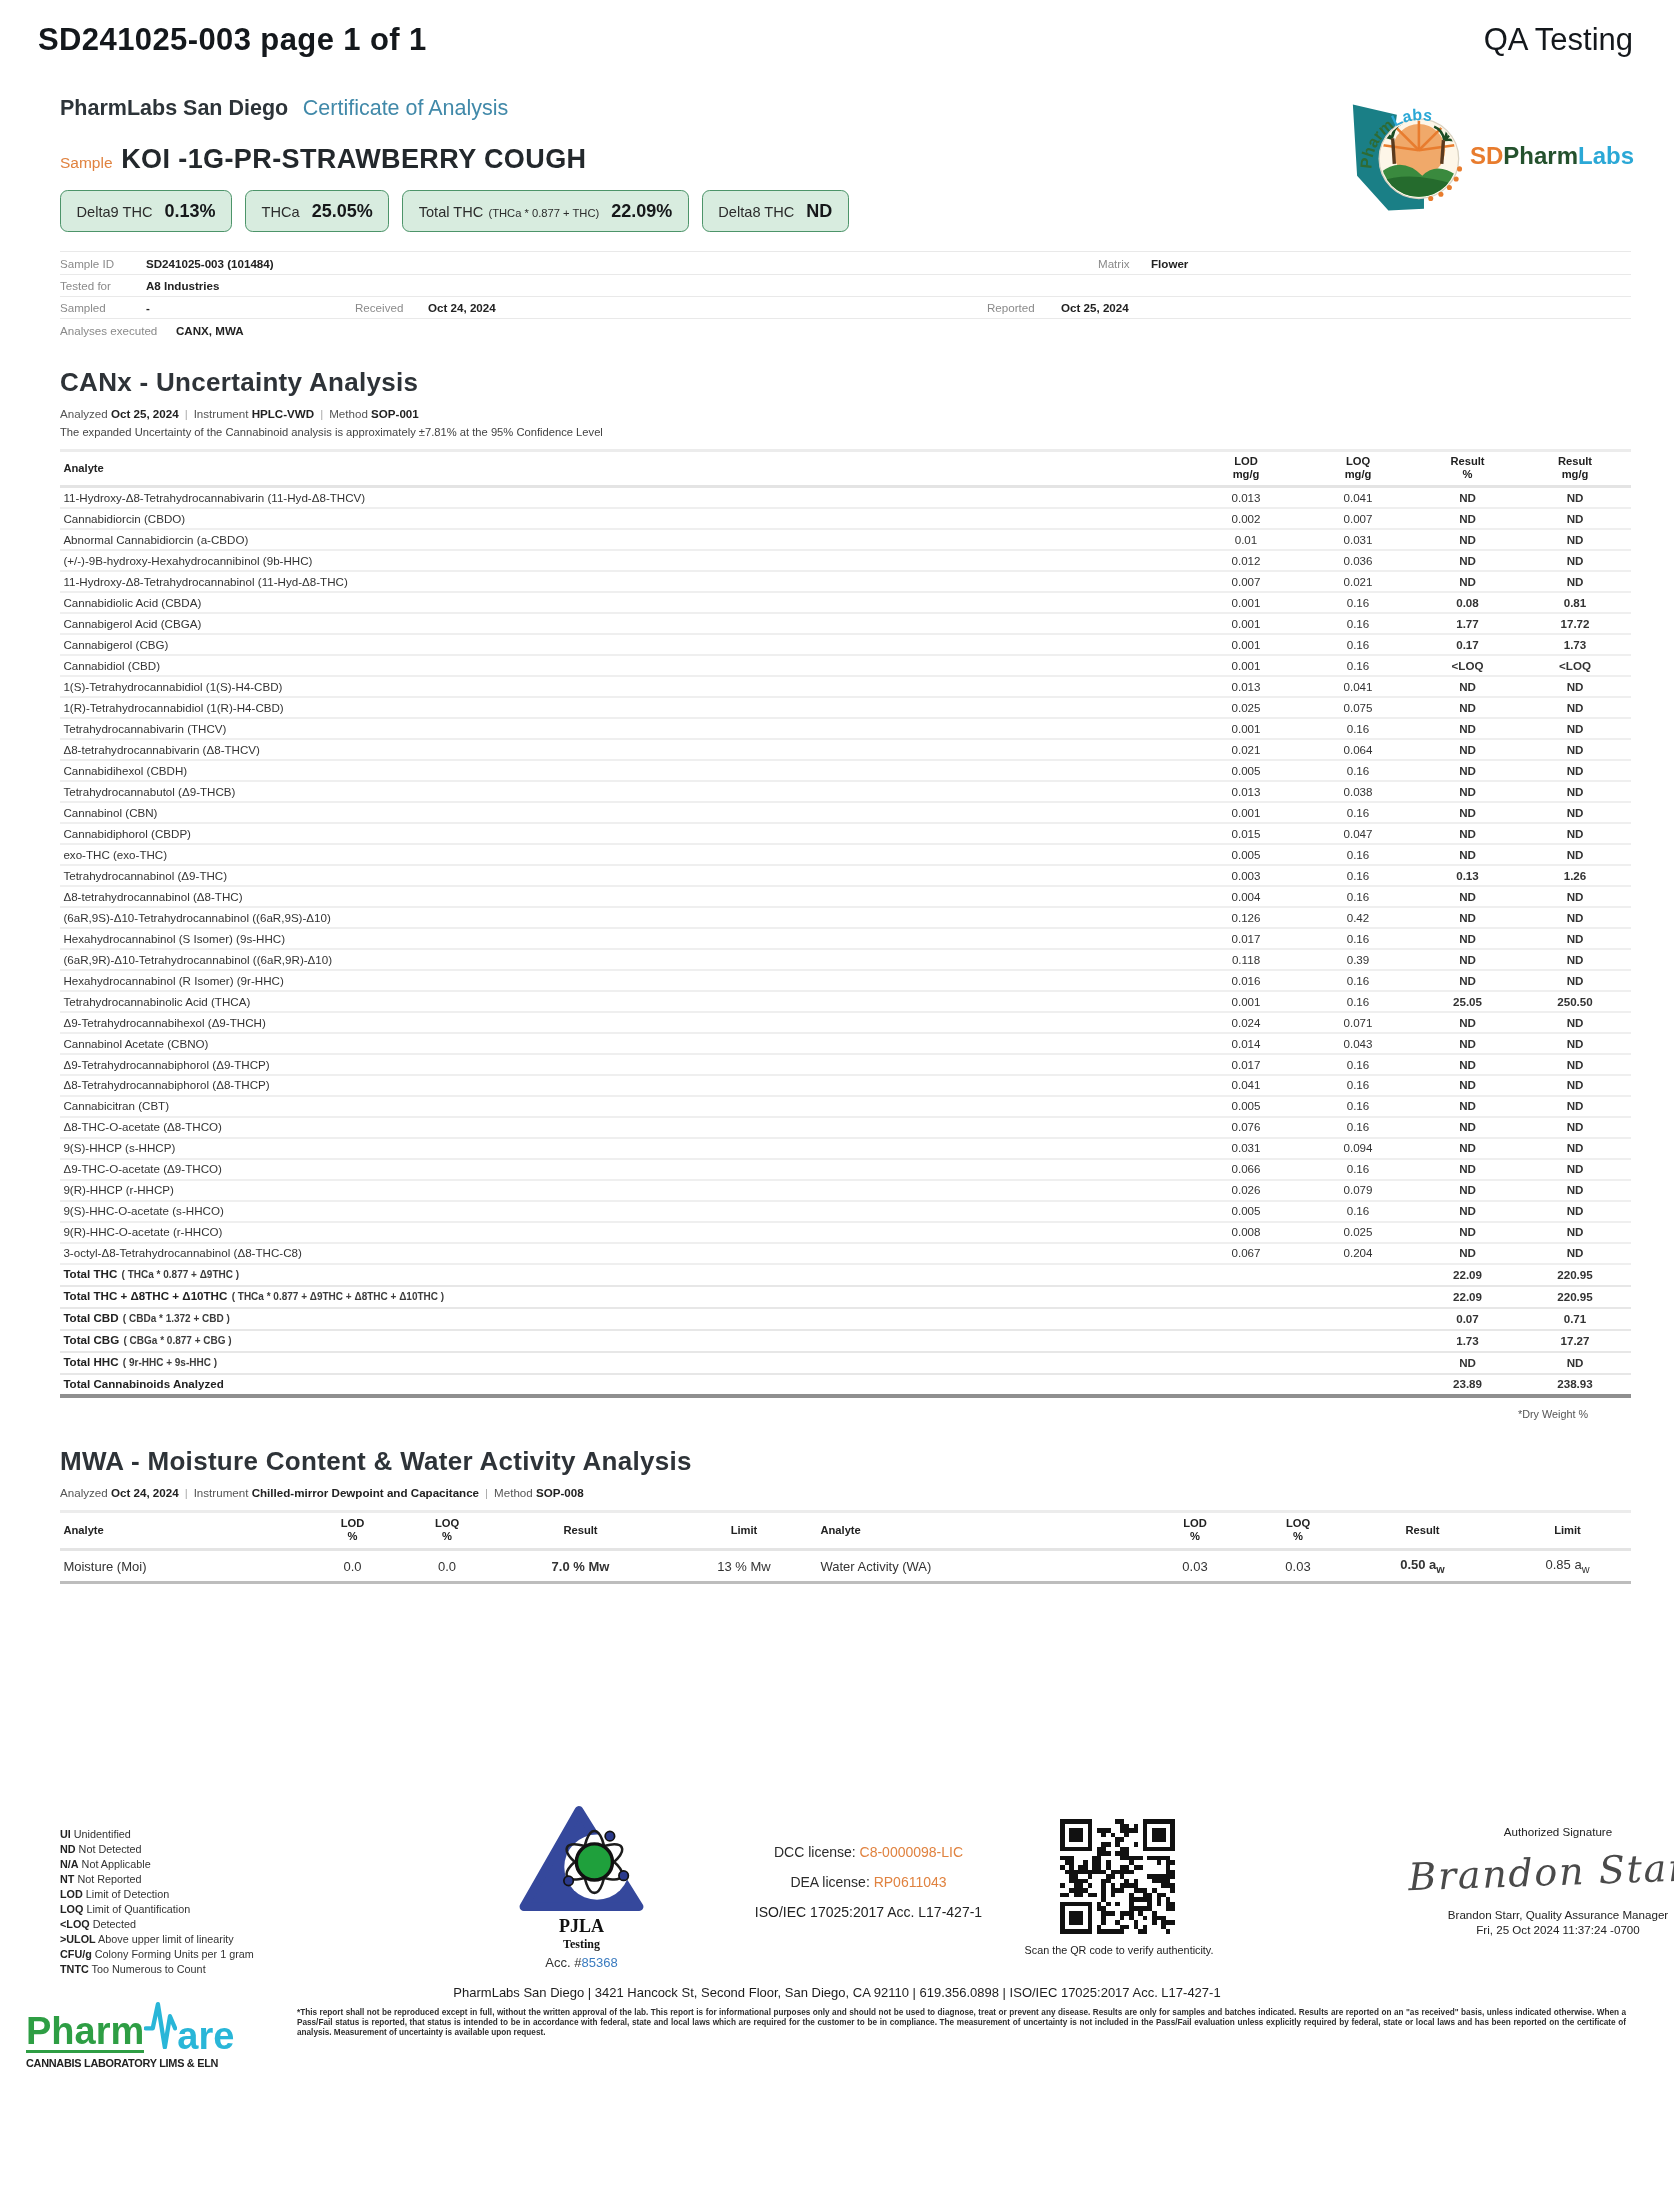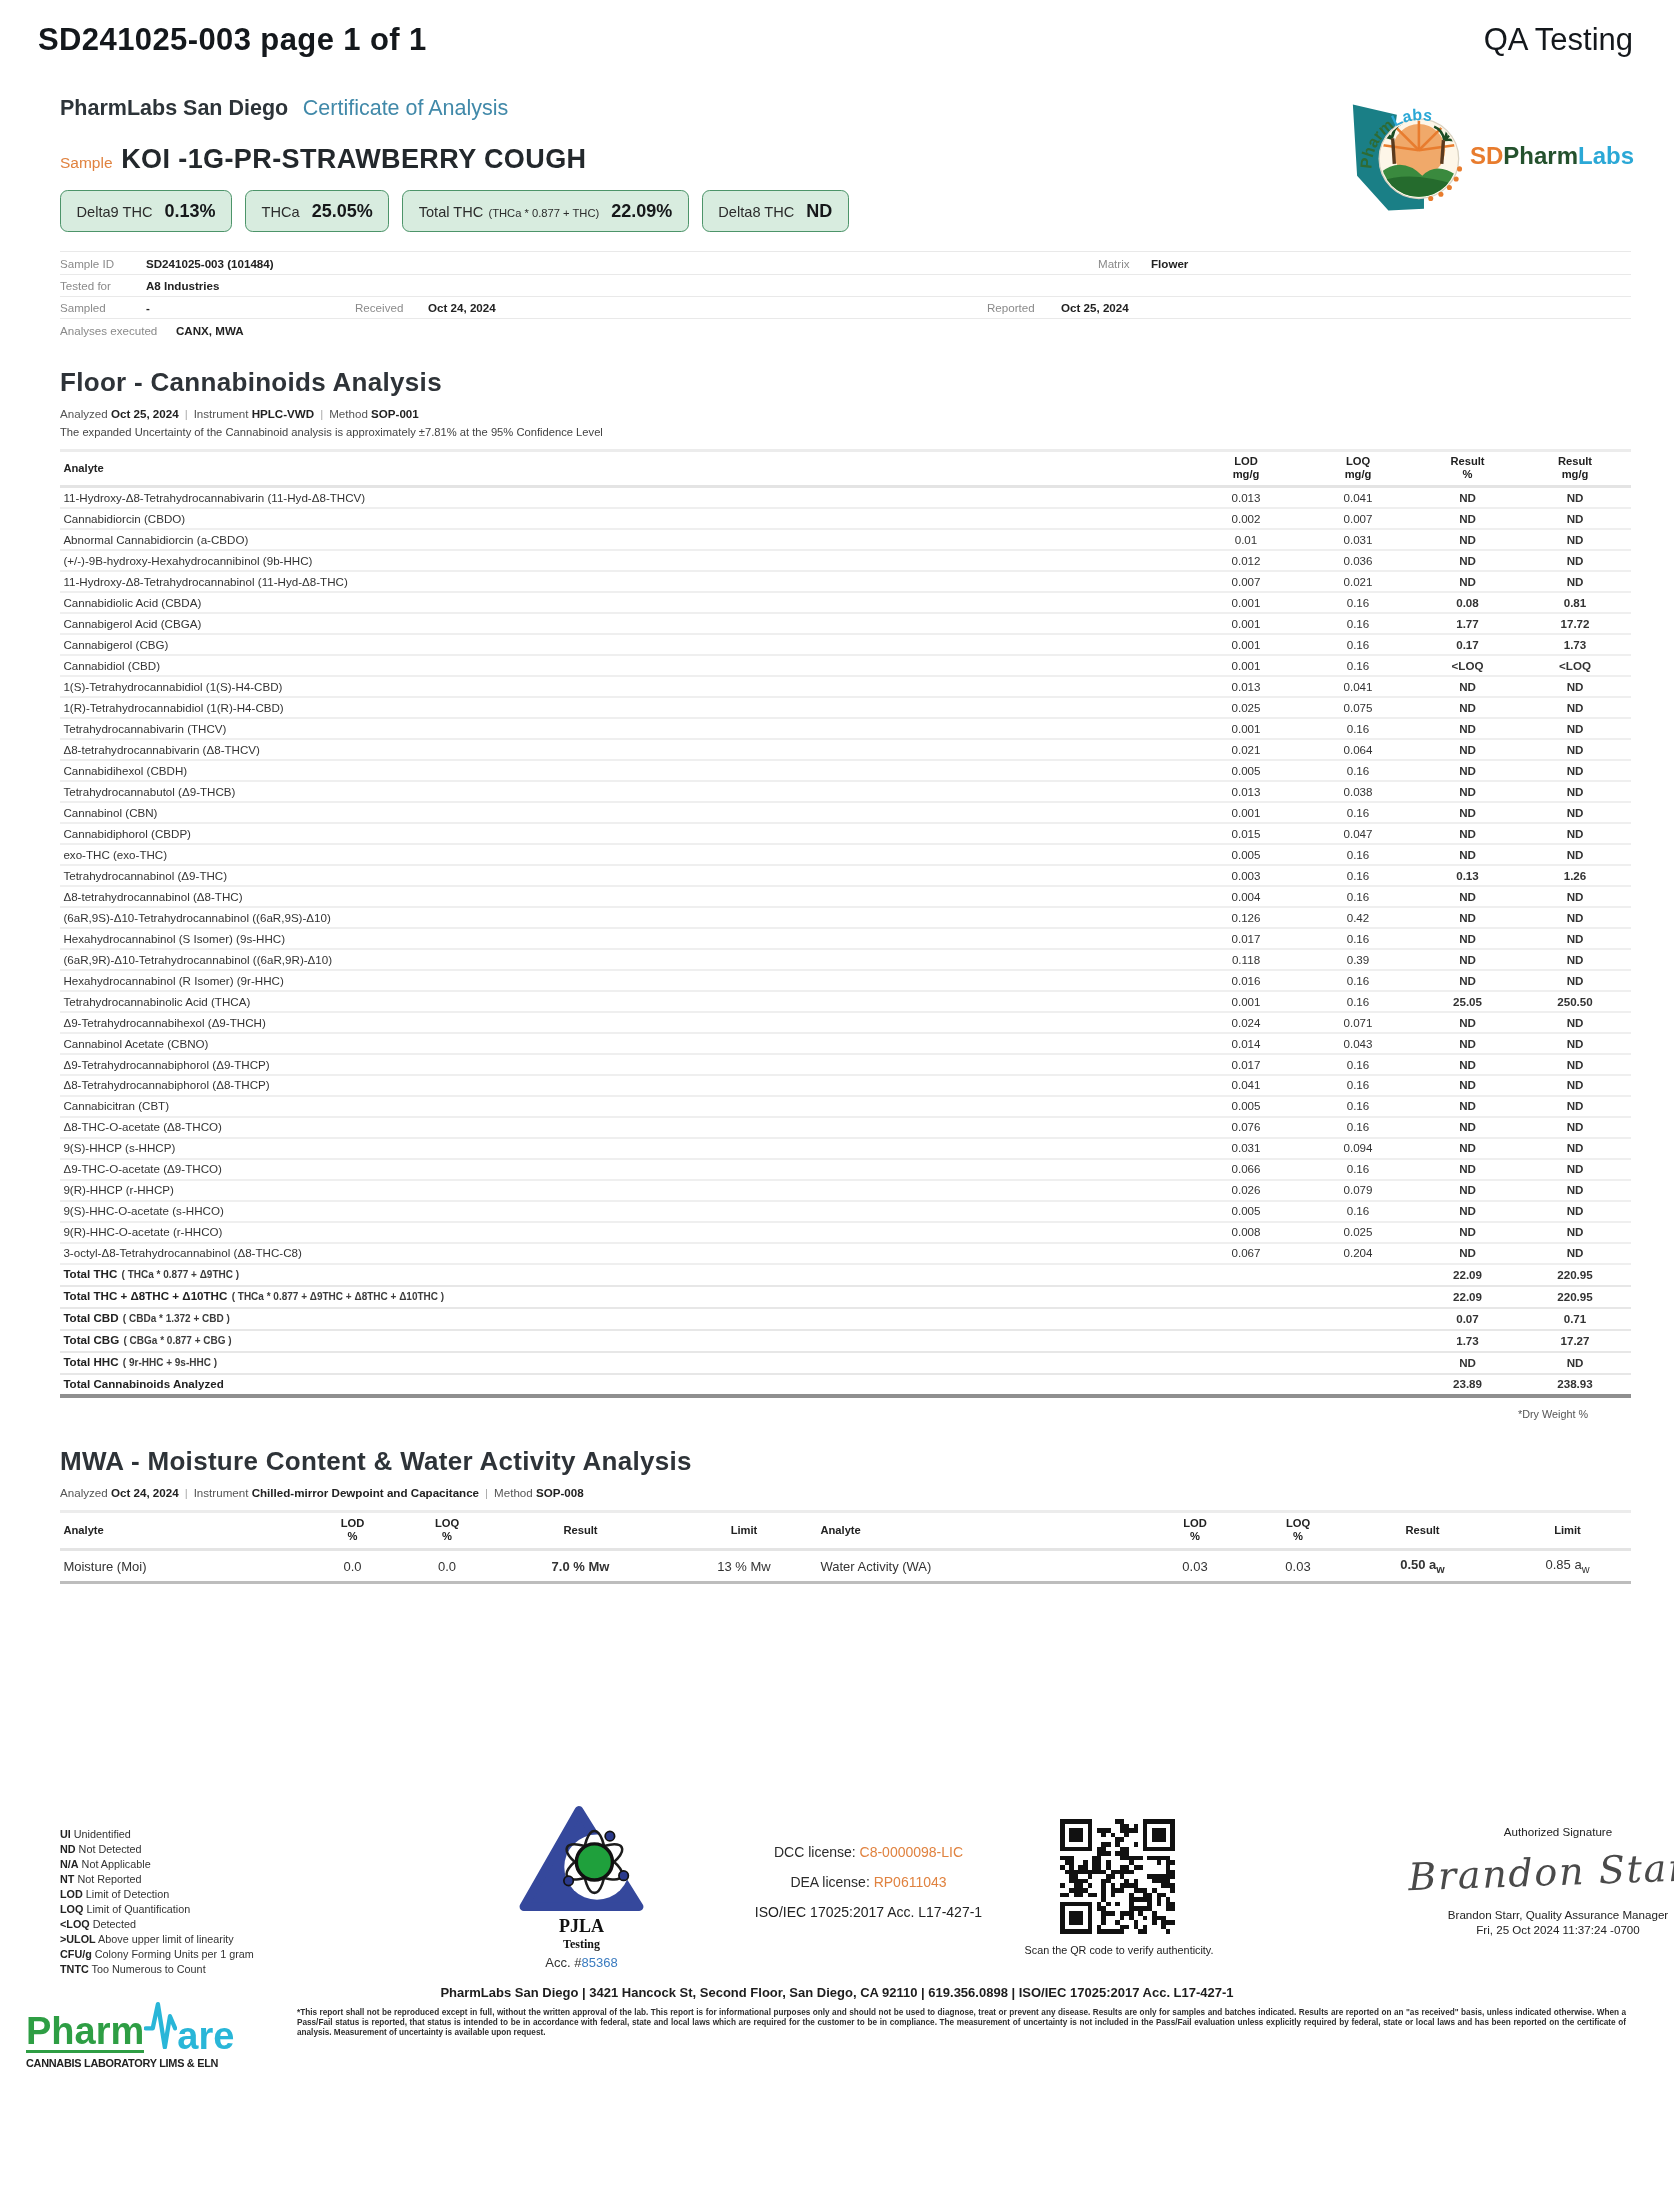--- a/index.html
+++ b/index.html
@@ -100,21 +100,21 @@
   .qr-caption { position:absolute; left:971px; top:141px; width:296px; text-align:center; font-size:10.8px; color:#222; }
 
   .sig-block { position:absolute; left:1399px; top:22.4px; width:318px; text-align:center; }
   .sig-title { font-size:11.6px; color:#222; }
   .sig-script { margin-top:12px; font-family:"DejaVu Serif", serif; font-style:italic;
     font-size:38px; color:#4a4a4a; transform:rotate(-2deg); letter-spacing:1.7px; }
   .sig-name { margin-top:13.8px; font-size:11.6px; font-weight:500; color:#222; }
   .sig-date { margin-top:1.7px; font-size:11.6px; font-weight:500; color:#222; }
 
   .address-line { position:absolute; left:0; top:182px; width:100%; text-align:center;
-    font-size:13px; font-weight:700; color:#1d1d1d; }
+    font-size:13px; font-weight:400; color:#1d1d1d; }
   .disclaimer { position:absolute; left:297px; top:205px; width:1329px; font-size:8.2px;
     line-height:10px; color:#2f2f2f; text-align:justify; font-weight:700; }
 
   .pharmware { position:absolute; left:26px; top:196px; width:198px; }
   .pw-word { display:flex; align-items:flex-end; font-size:38px; font-weight:700; line-height:34px; }
   .pw-pharm { color:#2e9e44; border-bottom:3.4px solid #2e9e44; padding-bottom:1.7px; }
   .pw-ware { color:#29b6d8; }
   .pw-tagline { font-size:11.6px; font-weight:700; color:#222; letter-spacing:-0.3px;
     margin-top:3.4px; transform:scaleX(0.94); transform-origin:left; white-space:nowrap; }
 </style>
@@ -220,21 +220,21 @@
     <span class="si-label" style="left:927px">Reported</span>
     <span class="si-value" style="left:1001px">Oct 25, 2024</span>
   </div>
   <div class="si-row">
     <span class="si-label" style="left:0">Analyses executed</span>
     <span class="si-value" style="left:116px">CANX, MWA</span>
   </div>
 </div>
 
 <div class="section">
-  <div class="section-title">Floor - Cannabinoids Analysis</div>
+  <div class="section-title">CANx - Uncertainty Analysis</div>
   <div class="meta-line">
     <span>Analyzed</span> <b>Oct 25, 2024</b><span class="meta-sep">|</span><span>Instrument</span> <b>HPLC-VWD</b><span class="meta-sep">|</span><span>Method</span> <b>SOP-001</b>
   </div>
   <div class="uncertainty">The expanded Uncertainty of the Cannabinoid analysis is approximately ±7.81% at the 95% Confidence Level</div>
 
   <table class="canx">
     <colgroup>
       <col class="c-analyte">
         <col class="c-lod">
         <col class="c-loq">

